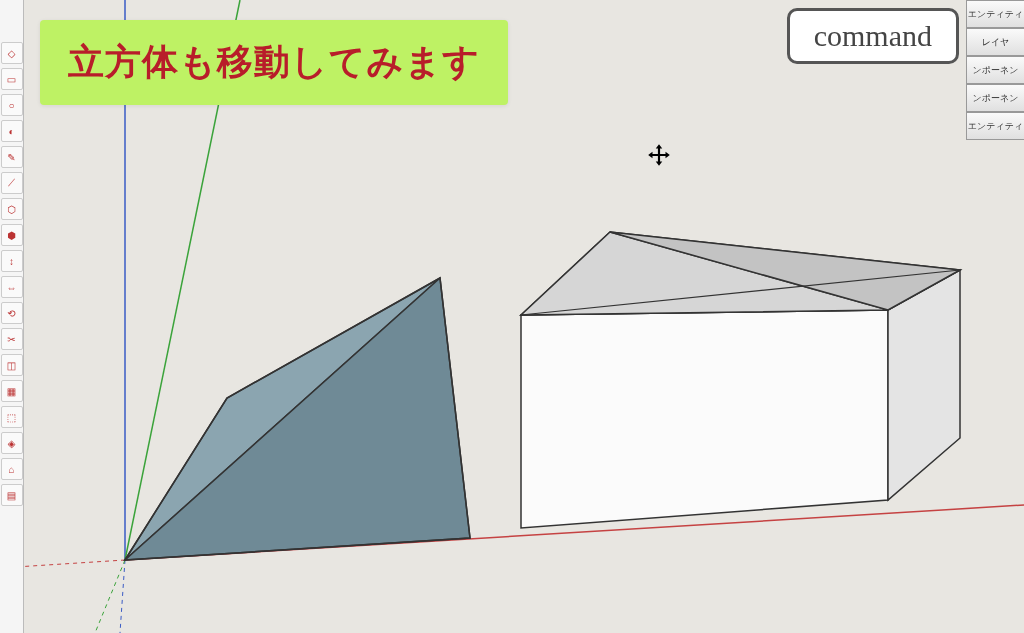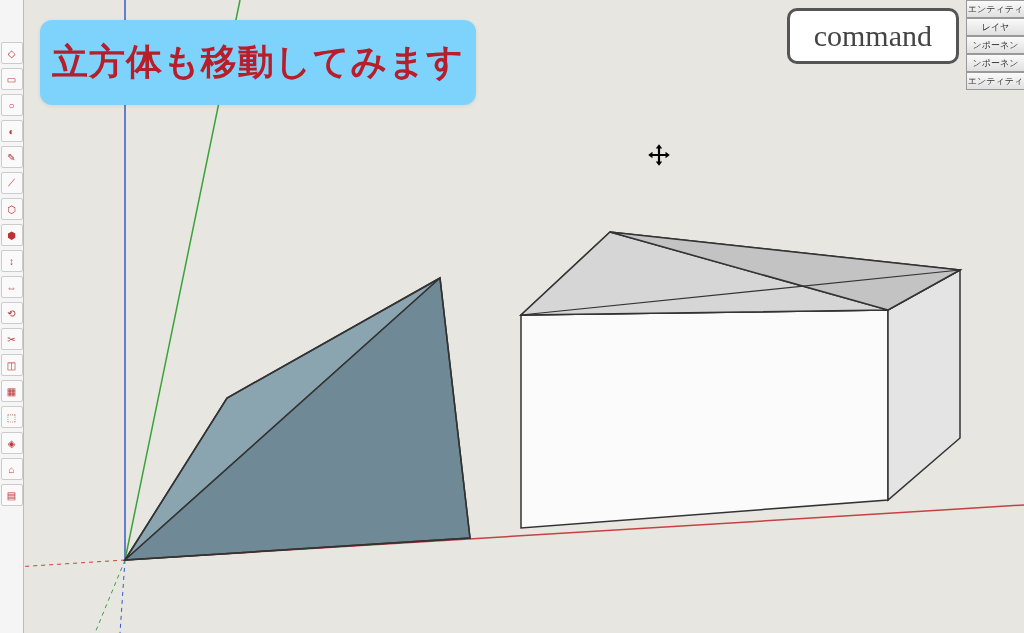--- a/index.html
+++ b/index.html
@@ -40,23 +40,23 @@
       align-items: center;
       justify-content: center;
       font-size: 10px;
       color: #b33;
       cursor: pointer;
     }
     .caption-box {
       position: absolute;
       left: 40px;
       top: 20px;
-      background: #7dd3fc;
-      border-radius: 12px;
-      padding: 18px 12px;
+      background: #bef264;
+      border-radius: 4px;
+      padding: 18px 28px;
       box-shadow: 0 1px 4px rgba(0,0,0,0.08);
     }
     .caption-text {
       color: #b81d2a;
       font-size: 36px;
       font-weight: bold;
       letter-spacing: 1px;
     }
     .command-box {
       position: absolute;
@@ -74,21 +74,21 @@
     }
     .panel-tabs {
       position: absolute;
       right: 0;
       top: 0;
       width: 58px;
       display: flex;
       flex-direction: column;
     }
     .panel-tab {
-      height: 18px;
+      height: 28px;
       background: linear-gradient(#fafafa, #e0e0e0);
       border: 1px solid #999;
       border-right: none;
       font-size: 9px;
       color: #333;
       display: flex;
       align-items: center;
       justify-content: center;
       cursor: pointer;
       overflow: hidden;

